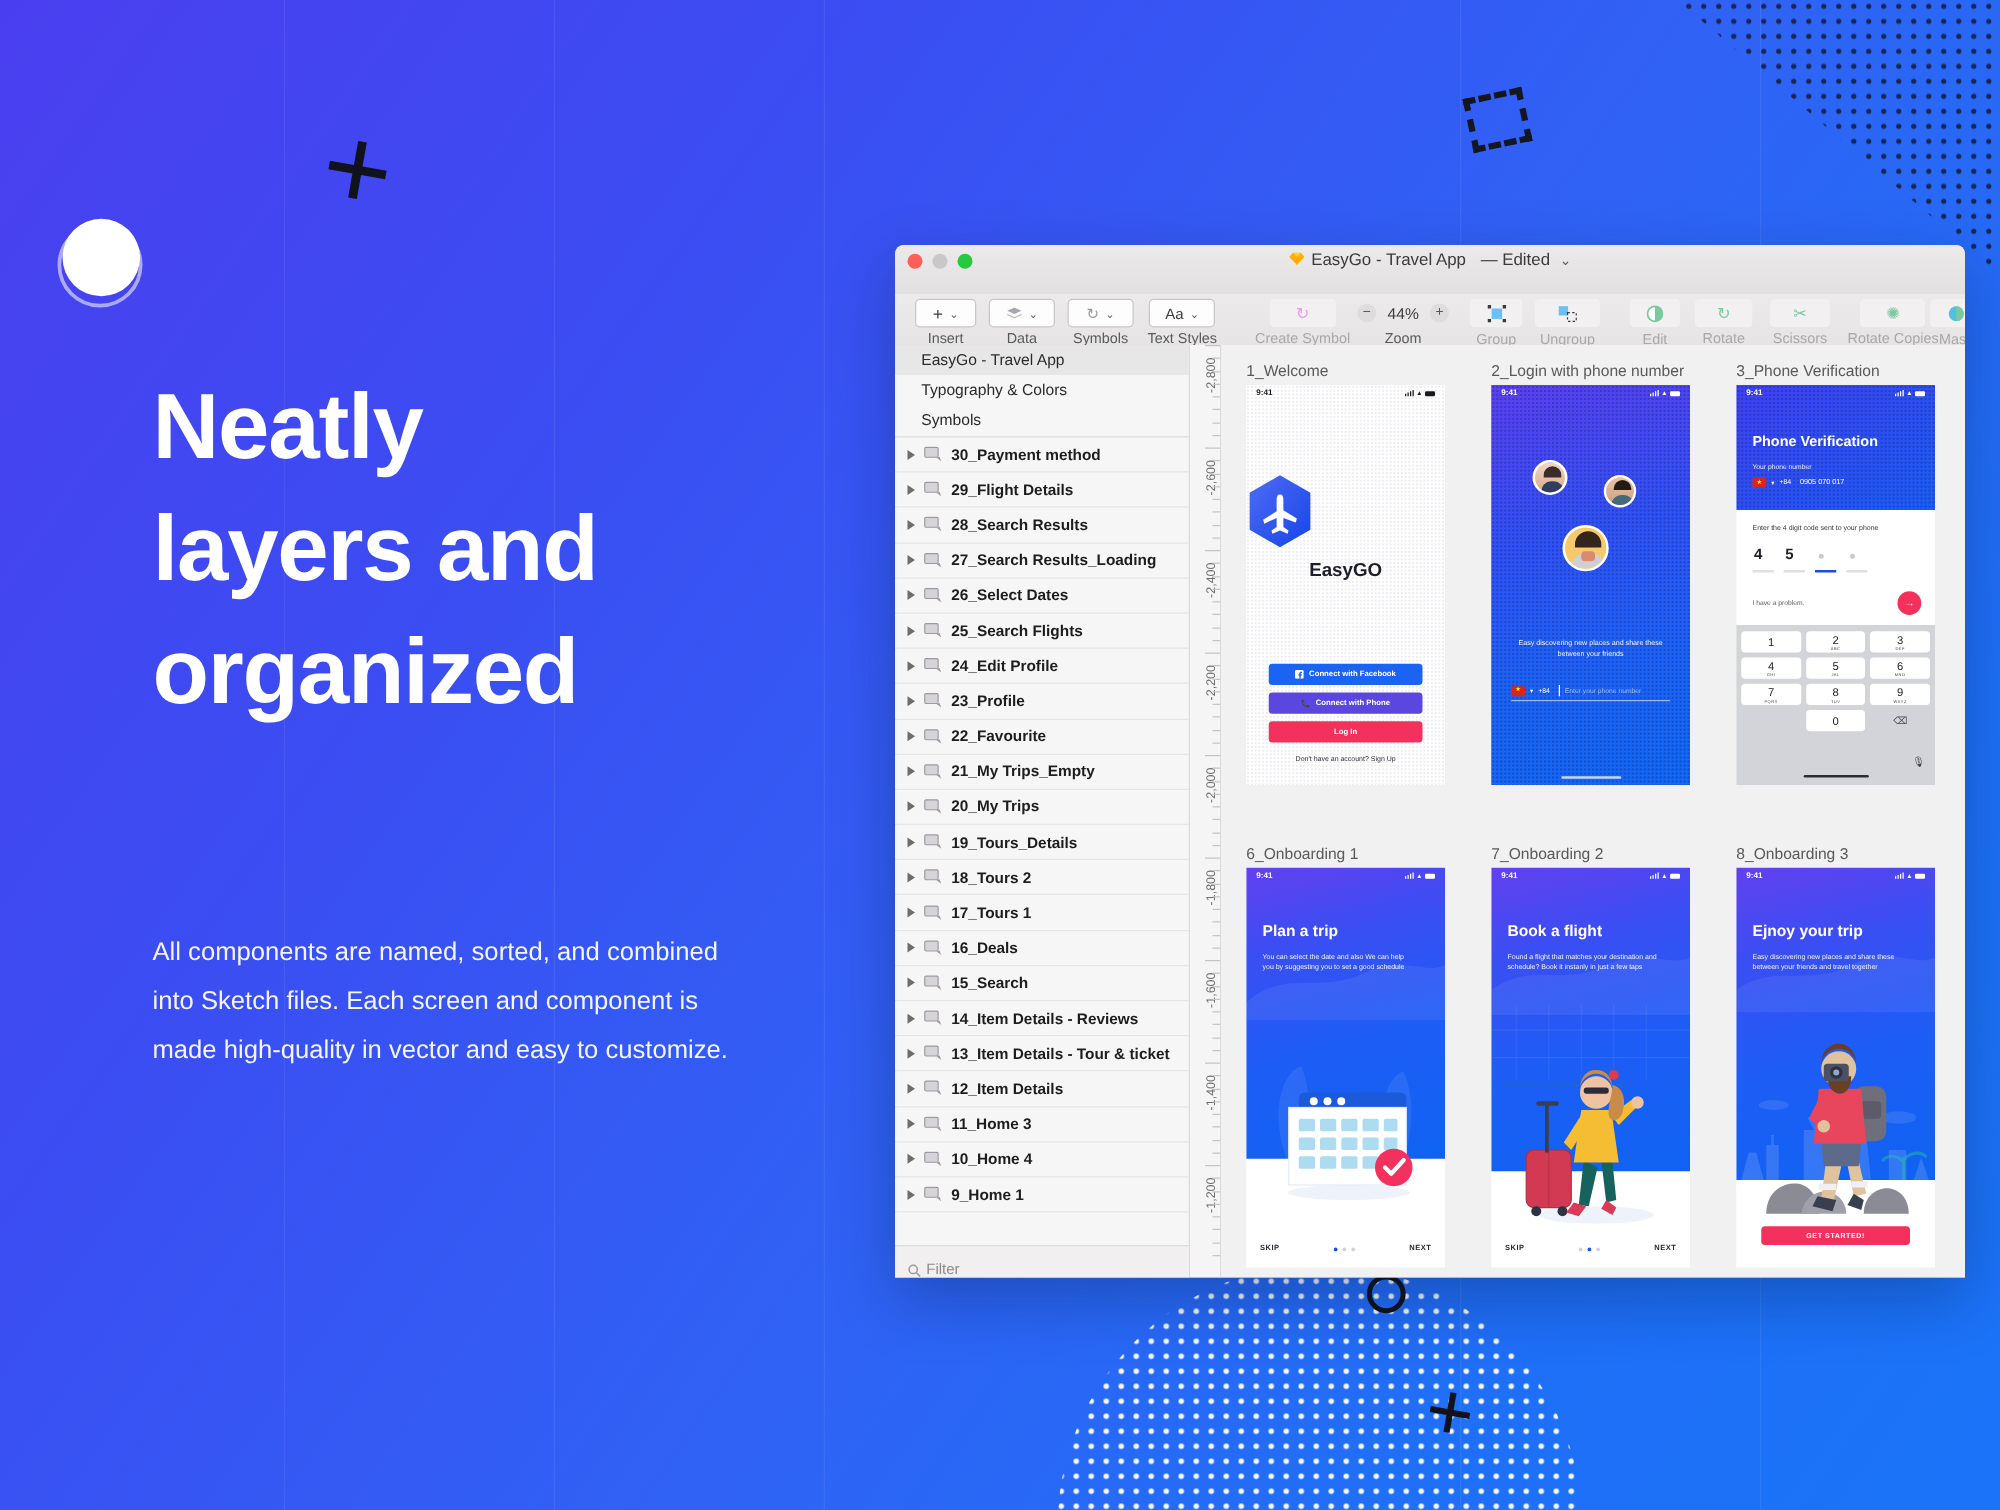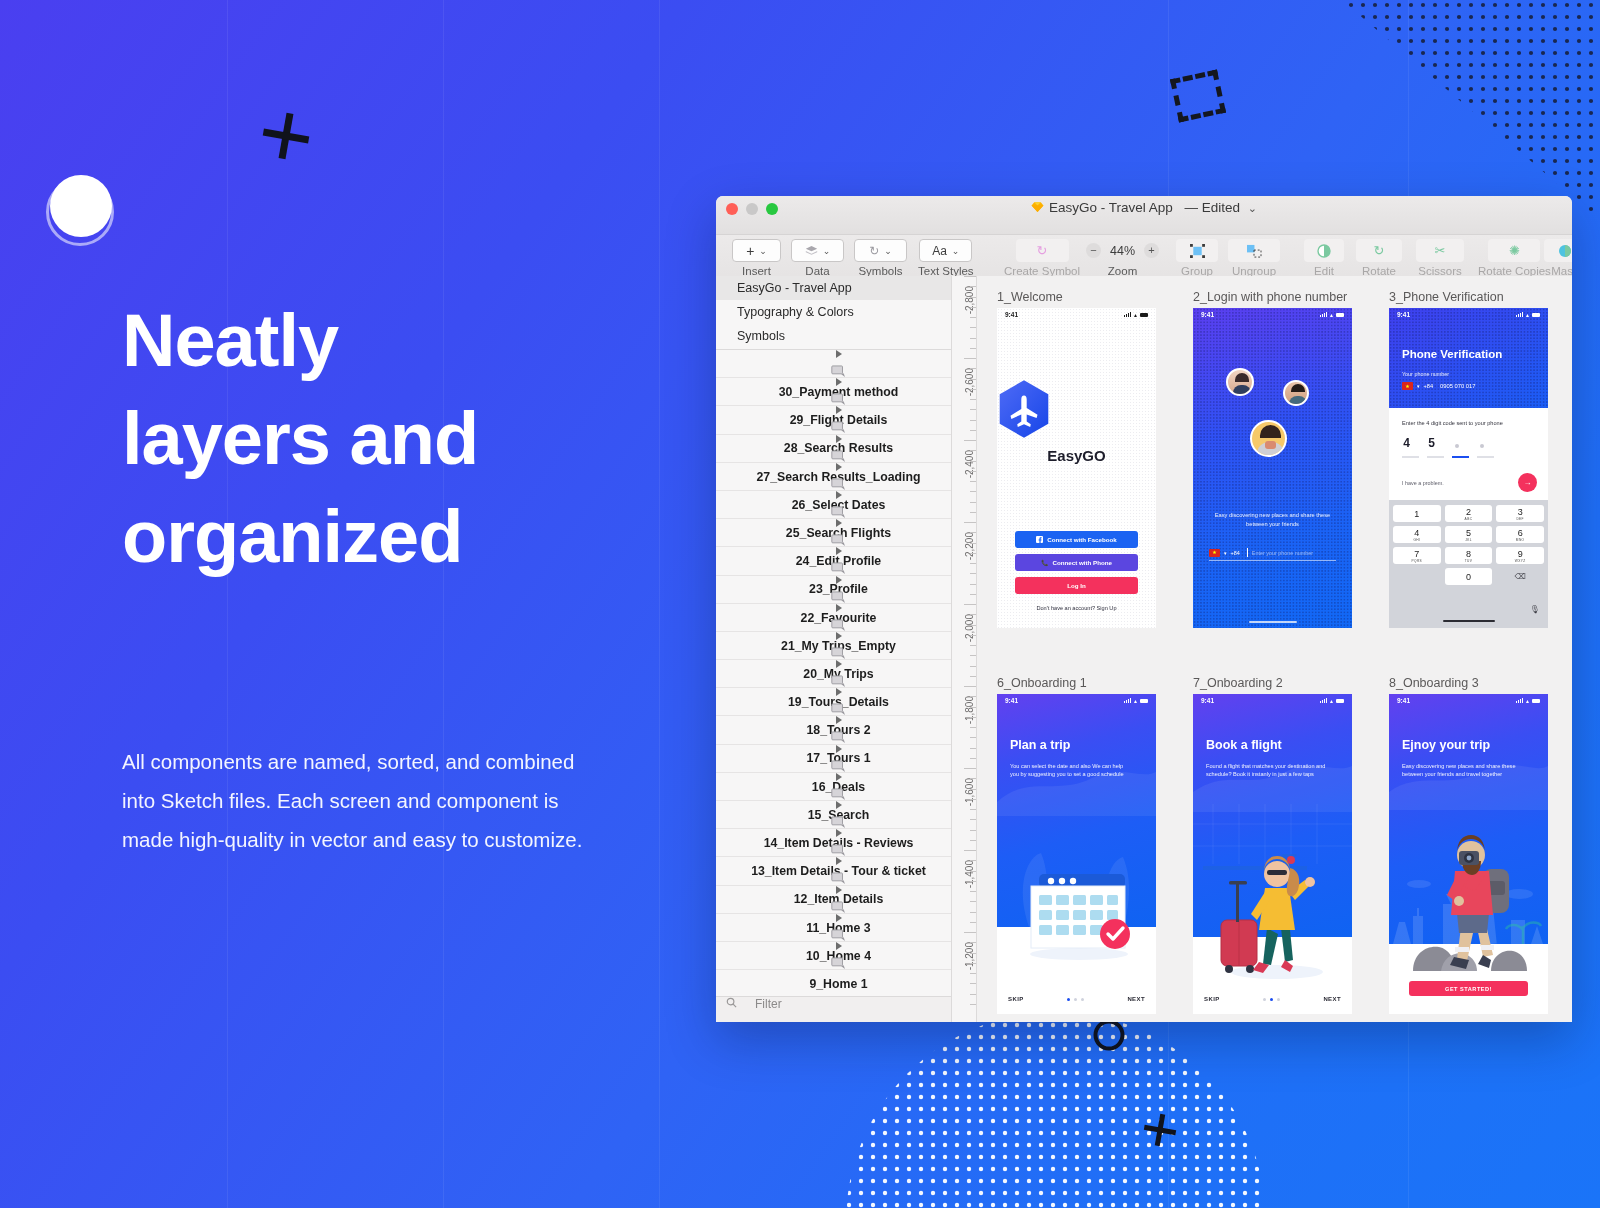--- a/index.html
+++ b/index.html
@@ -77,27 +77,27 @@
     position:absolute; left:0; top:80px; width:236px; bottom:0;
     background:#f7f6f6; border-right:1px solid #dcdada;
   }
   .page-row{ height:24px; display:flex; align-items:center; padding-left:21px;
     font-size:12.5px; color:#2b2b2b; }
   .page-row.sel{ background:#e8e7e7; }
   .layers{ position:absolute; top:73px; bottom:26px; left:0; right:0; overflow:hidden;
            border-top:1px solid #dcdada; }
   .lrow{
     height:28.2px; display:flex; align-items:center; gap:7px; padding-left:10px;
-    border-bottom:1px solid #e6e4e4; font-size:12.3px; color:#1d1d1d; font-weight:bold;flex-direction:column;
+    border-bottom:1px solid #e6e4e4; font-size:12.3px; color:#1d1d1d; font-weight:bold;
   }
   .disc{ width:0;height:0;border-left:6px solid #6d6d6d;border-top:4px solid transparent;border-bottom:4px solid transparent; flex:0 0 auto;}
   .abicon{ flex:0 0 auto; }
   .filterbar{
     position:absolute; left:0; right:0; bottom:0; height:26px; background:#f1efef;
-    border-top:1px solid #dcdada; display:flex; align-items:flex-start; gap:18px; padding-left:10px;
+    border-top:1px solid #dcdada; display:flex; align-items:flex-end; gap:4px; padding-left:10px;
     font-size:12px; color:#8c8a8a;
   }
 
   
   .ruler{
     position:absolute; left:236px; top:80px; bottom:0; width:25px;
     background:#f6f5f5; border-right:1px solid #dcdada;
   }
   .rtick{ position:absolute; right:0; height:1px; background:#c6c4c4; }
   .rlab{

